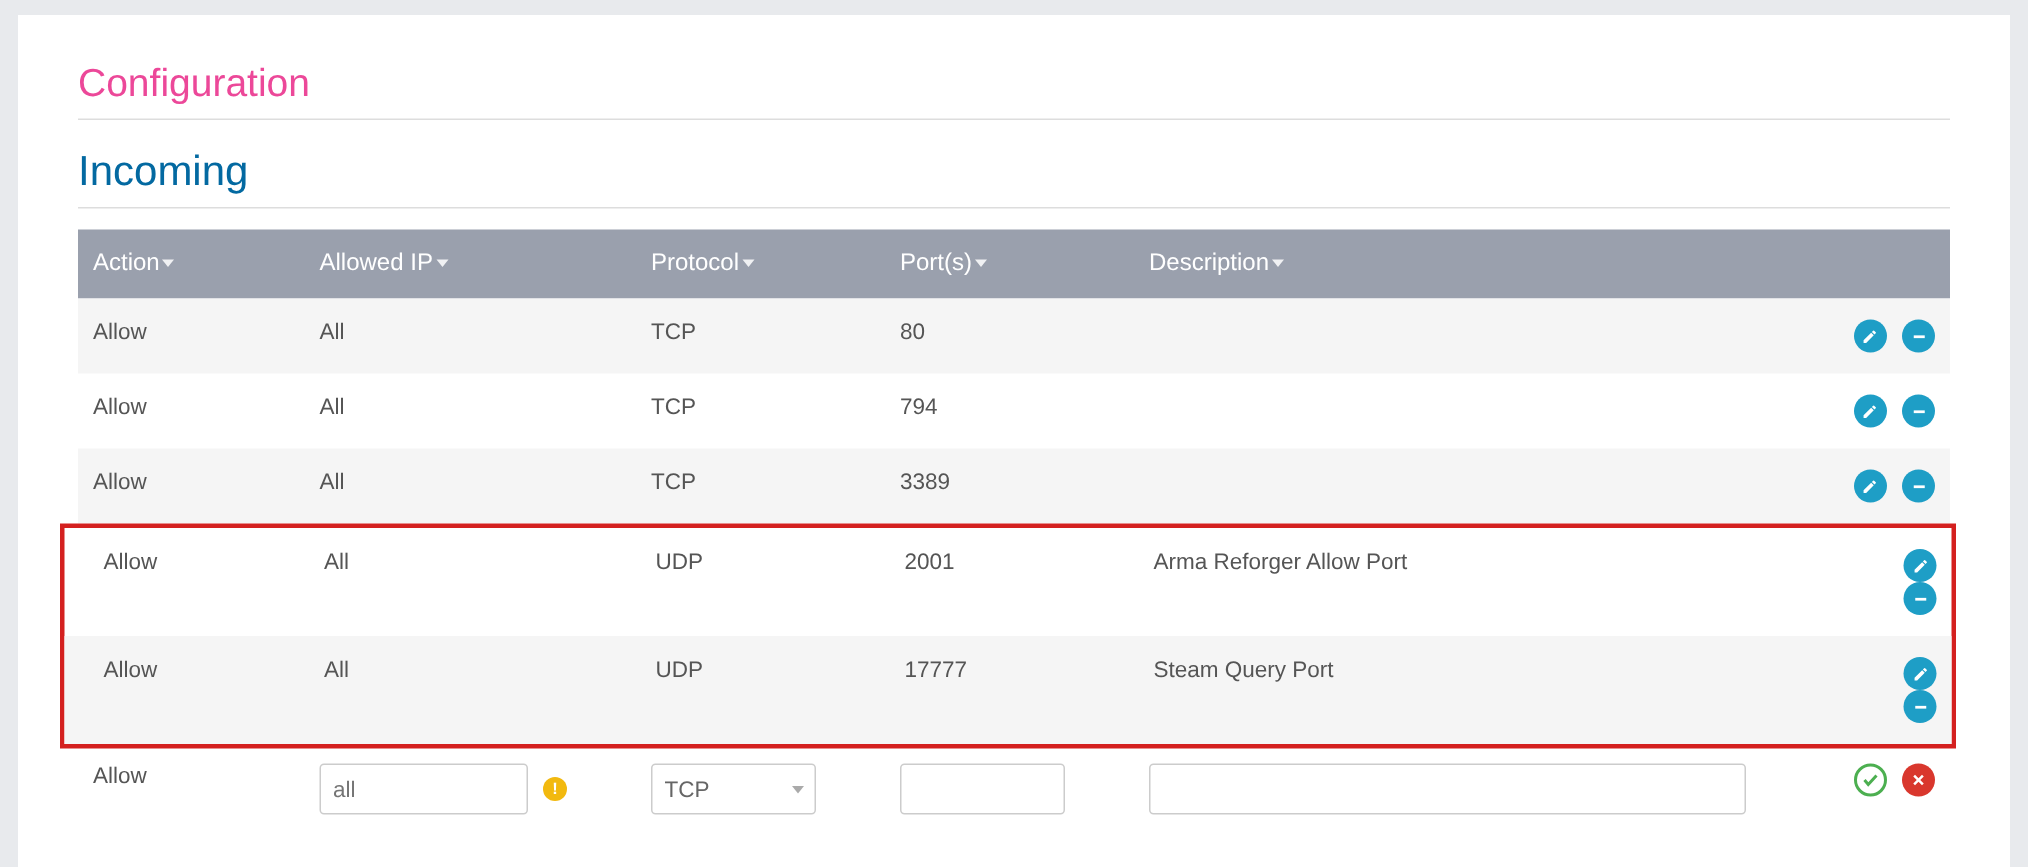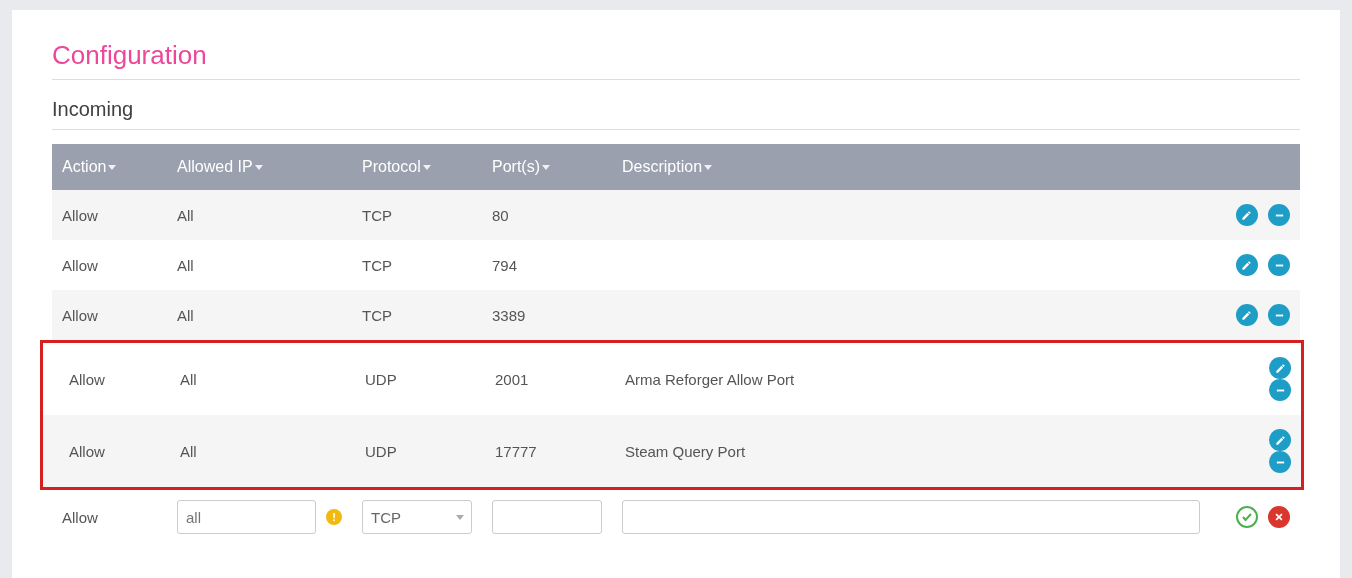--- a/index.html
+++ b/index.html
@@ -19,23 +19,23 @@
       height: 10px;
       background: #e8eaed;
     }
     h1.section-title {
       font-size: 26px;
       font-weight: 400;
       color: #ec4899;
       margin-bottom: 8px;
     }
     h2.sub-title {
-      font-size: 20px;
+      font-size: 28px;
       font-weight: 400;
-      color: #404040;
+      color: #0369a1;
       margin-top: 18px;
       margin-bottom: 8px;
     }
     .hr {
       border: none;
       border-top: 1px solid #ddd;
       margin: 6px 0 14px 0;
     }
     .thead-row {
       background: #9aa0ad;
@@ -87,21 +87,21 @@
       background: #d9372d;
       color: #fff;
     }
     .highlight-box {
       border: 3px solid #d4201f;
       margin-left: -12px;
       margin-right: -4px;
     }
     .highlight-box .td { padding-left: 22px; }
     .highlight-box .col-action { padding-left: 26px;}
-    .flex-row { display: flex; align-items: center; }
+    .flex-row { display: flex; align-items: flex-start; gap: 36px; }
     .flex-row > div { padding: 14px 10px; }
     .input, .select {
       width: 100%;
       height: 34px;
       border: 1px solid #ccc;
       border-radius: 3px;
       padding: 4px 8px;
       font-size: 15px;
       color: #666;
       background: #fff;

